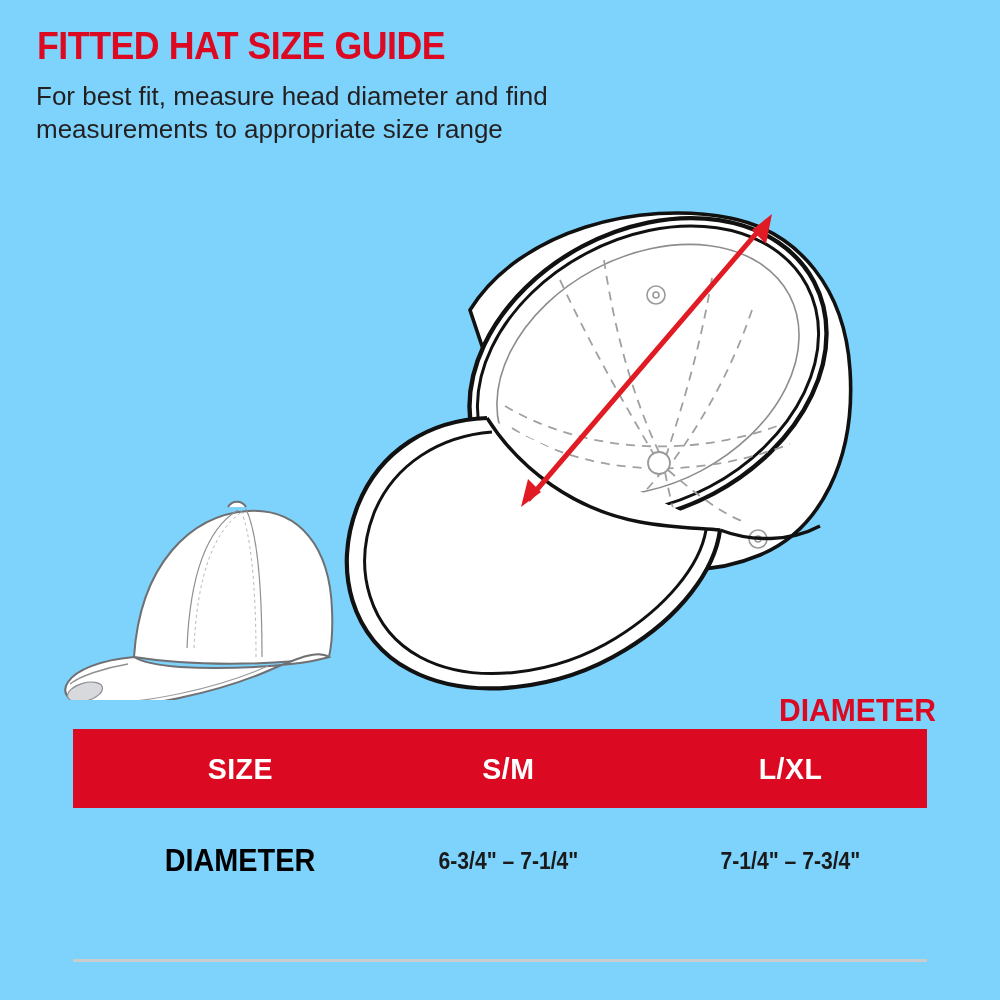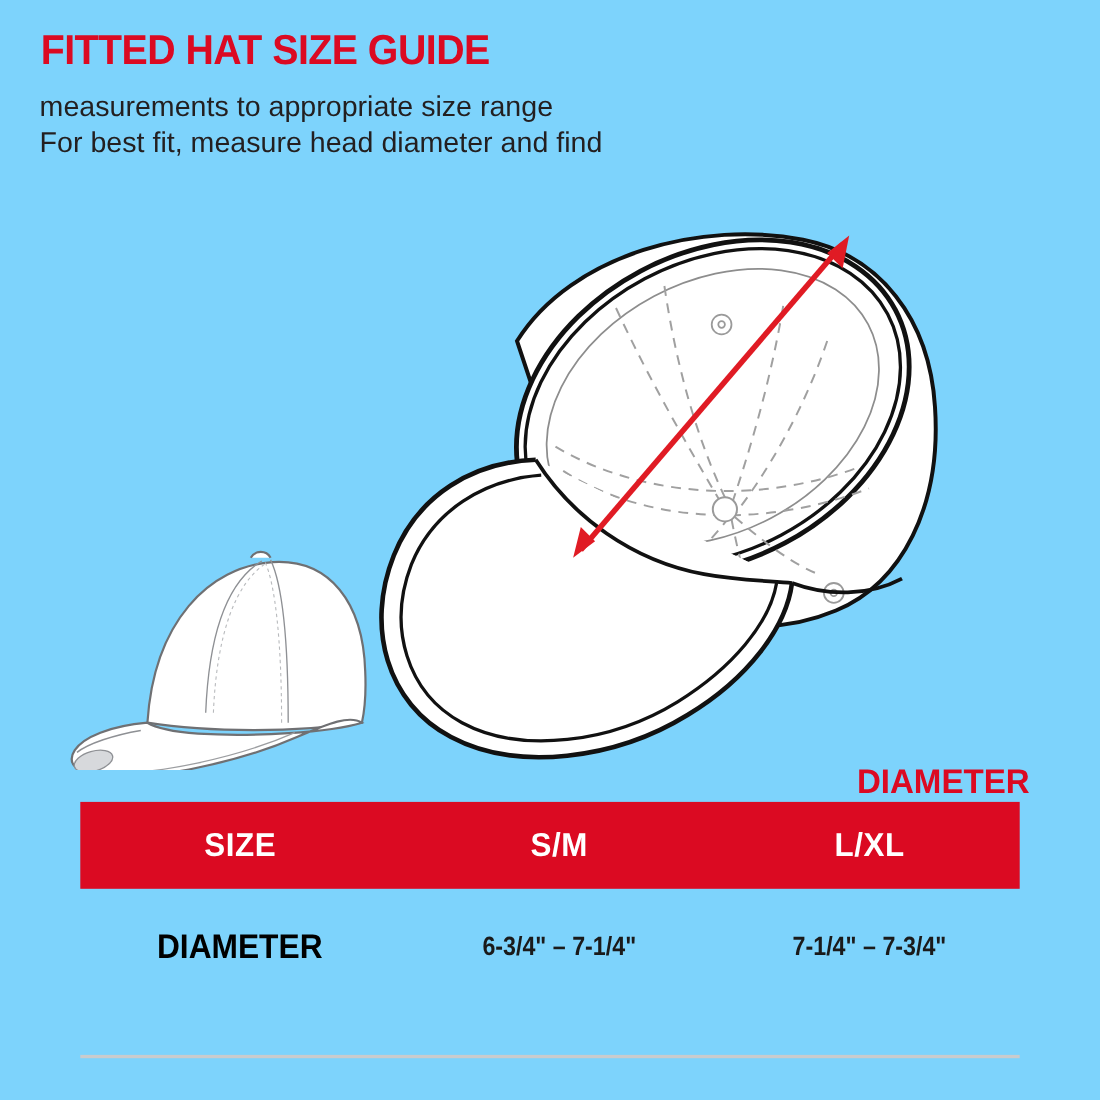--- a/index.html
+++ b/index.html
@@ -86,21 +86,21 @@
   .table-head .cell,
   .table-row .cell {
     position: absolute;
     top: 0;
     height: 100%;
     display: flex;
     align-items: center;
     justify-content: center;
     white-space: nowrap;
   }
-  .col-1 { left: 0px;   width: 290px; }
+  .col-1 { left: 0px;   width: 290px; padding-left: 22px; }
   .col-2 { left: 290px; width: 290px; }
   .col-3 { left: 580px; width: 274px; }
 
   .table-head .cell span {
     color: #ffffff;
     font-size: 30px;
     font-weight: 700;
     font-family: "Liberation Sans Narrow", "Liberation Sans", sans-serif;
     letter-spacing: 0.5px;
     transform: scaleX(0.95);
@@ -135,22 +135,22 @@
   }
 </style>
 </head>
 <body>
 
 <div class="page">
 
   <div class="title">FITTED HAT SIZE GUIDE</div>
 
   <div class="subtitle">
+    <div>For best fit, measure head diameter and find</div>
     <div>measurements to appropriate size range</div>
-    <div>For best fit, measure head diameter and find</div>
   </div>
 
   <div class="illustration">
     <svg width="1000" height="530" viewBox="0 0 1000 530">
 
       <g>
 
         <path d="M470,140
                  C 520,60 640,30 730,48
                  C 800,62 845,120 850,200

